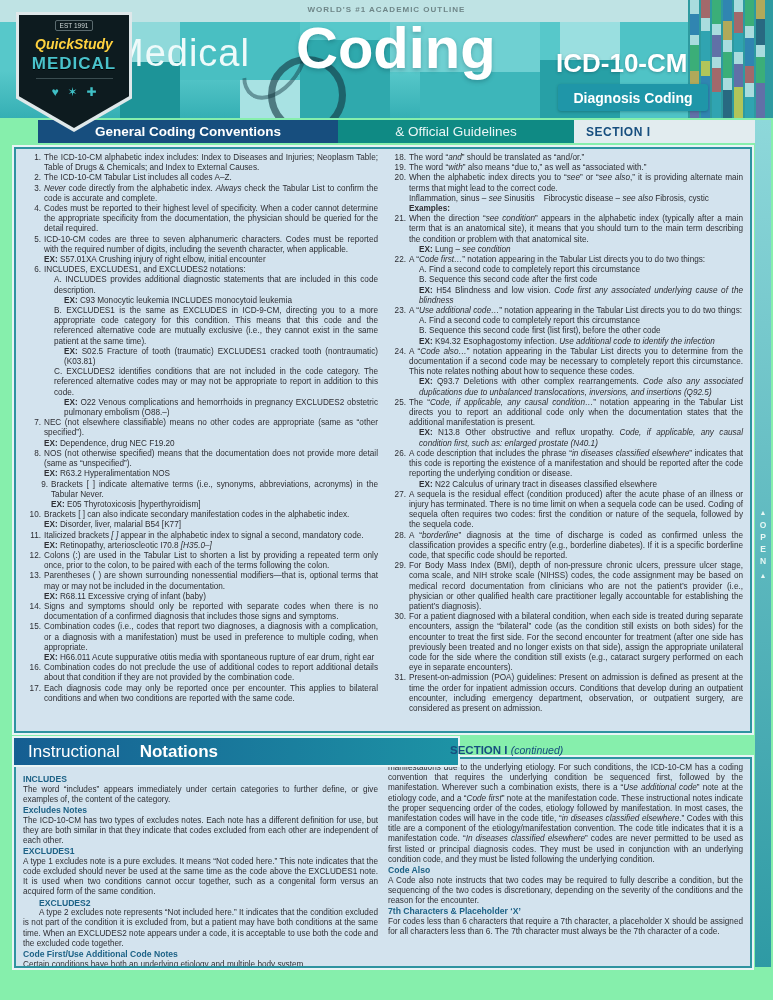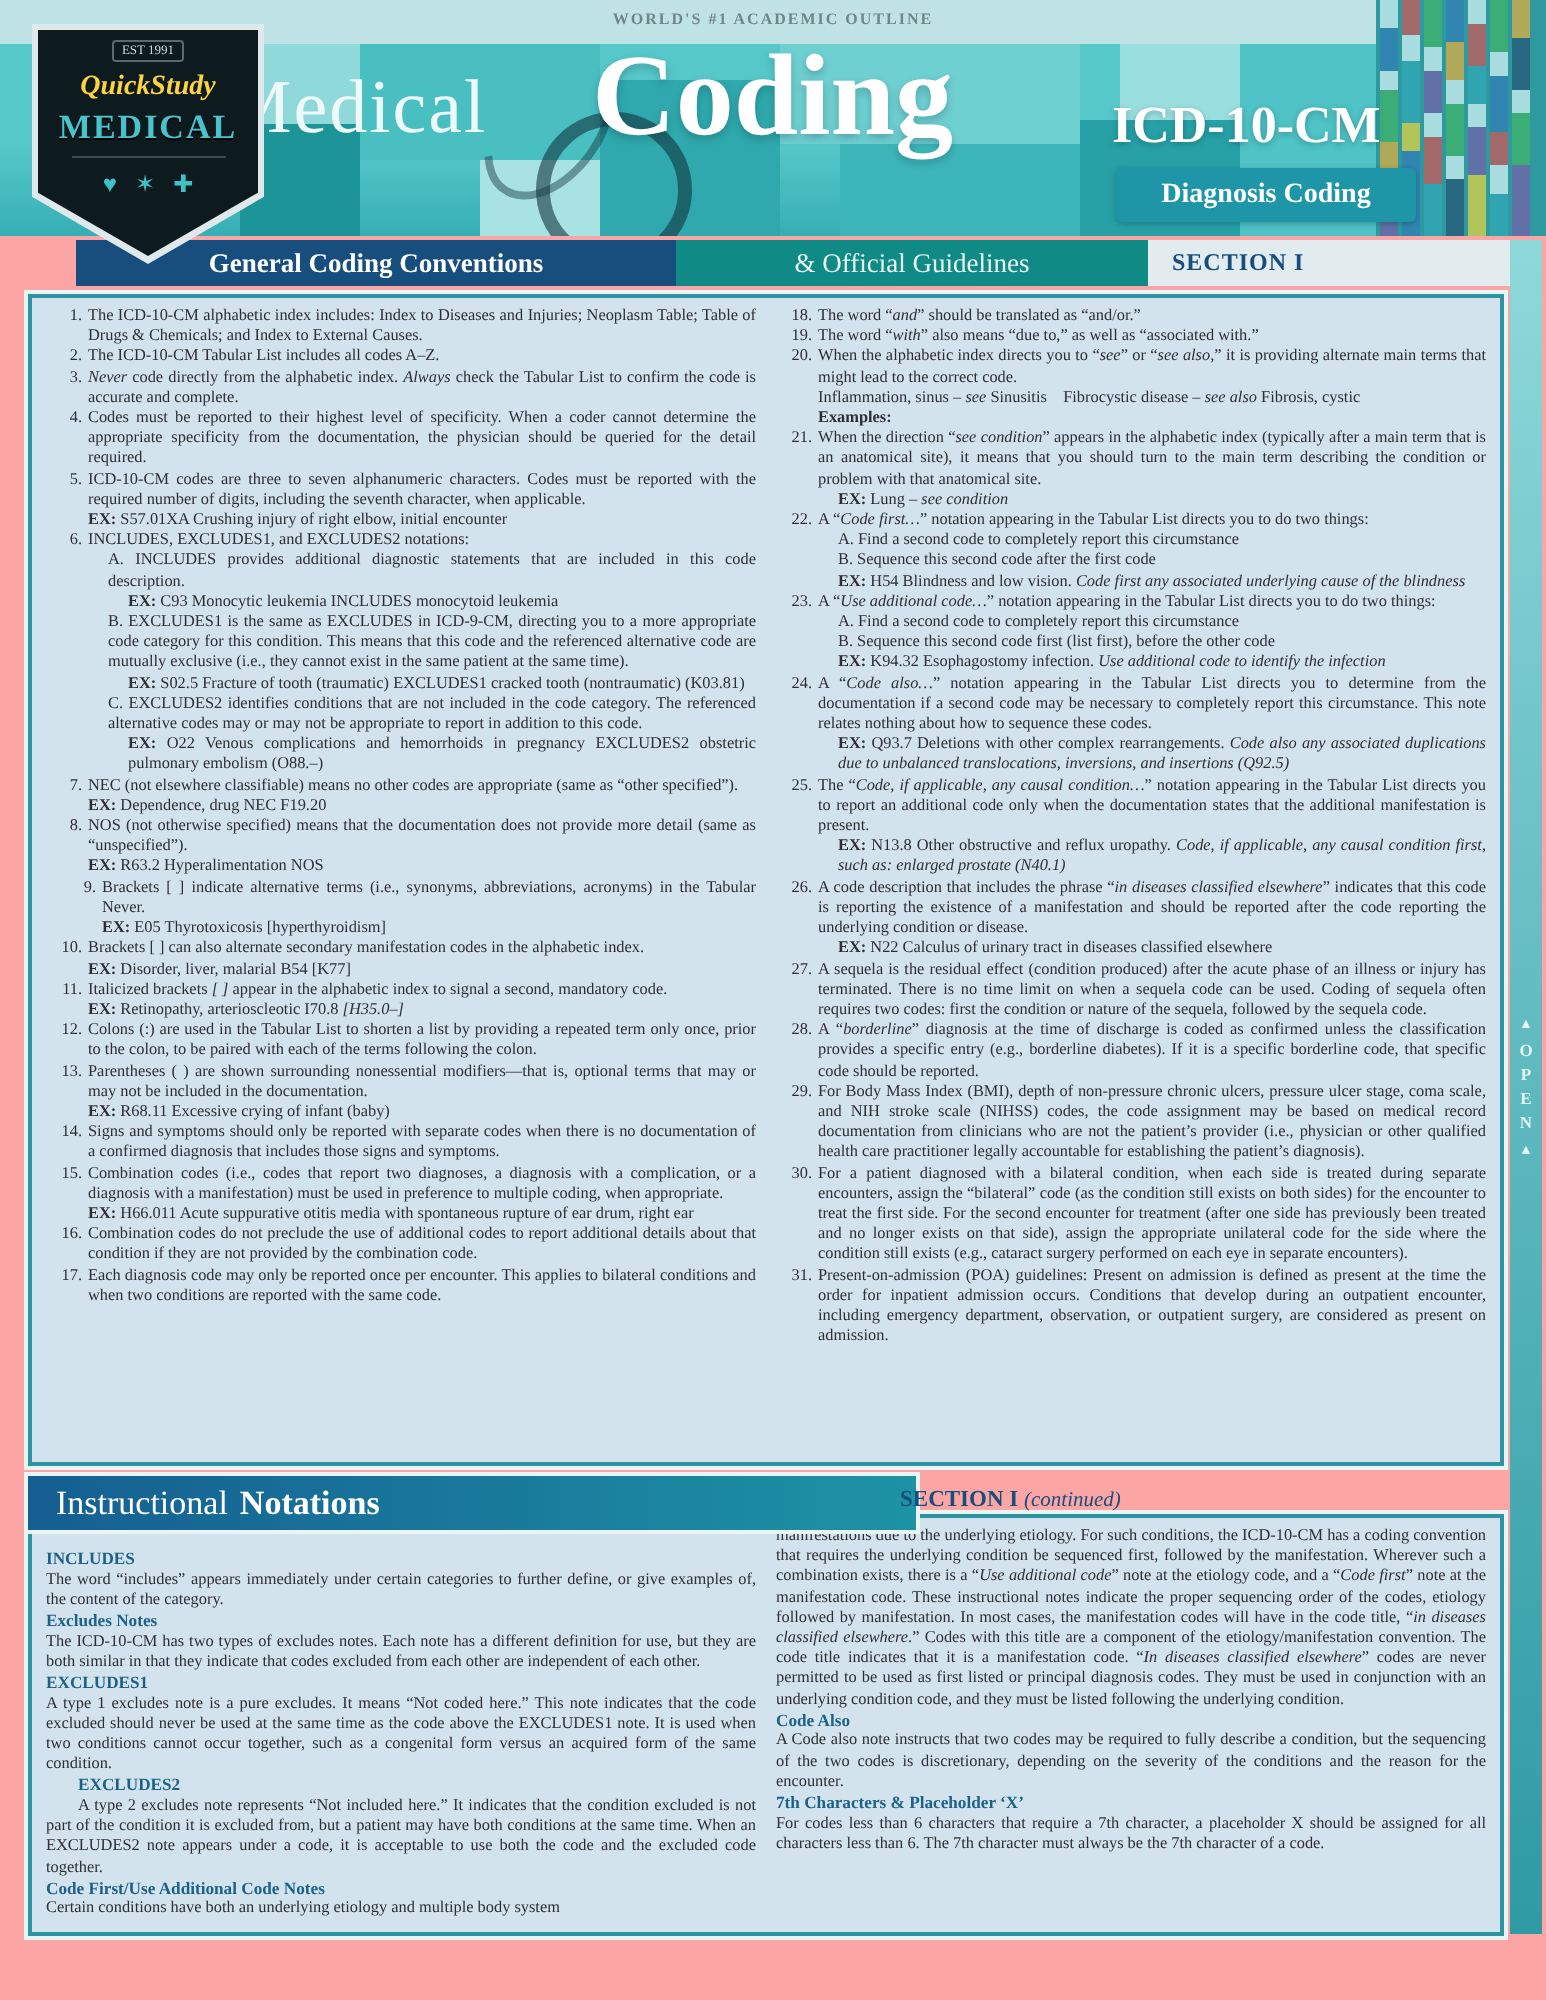--- a/index.html
+++ b/index.html
@@ -1,17 +1,17 @@
 <!DOCTYPE html>
 <html><head>
 <meta charset="utf-8">
 <style>
   html,body{margin:0;padding:0;}
-  .page{position:relative;width:773px;height:1000px;background:#fca5a5;overflow:hidden;
-        font-family:Liberation Serif, serif;color:#2e2e33;}
+  .page{position:relative;width:773px;height:1000px;background:#86efac;overflow:hidden;
+        font-family:Liberation Sans, sans-serif;color:#2e2e33;}
   
   .header{position:absolute;left:0;top:0;width:773px;height:118px;
           background:linear-gradient(180deg,#bfe3e4 0 22px,#57c8ca 22px 60%,#35afb4 100%);overflow:hidden;}
   .tile{position:absolute;}
   .t1{left:120px;top:22px;width:60px;height:40px;background:#8fd9da;}
   .t2{left:180px;top:22px;width:120px;height:58px;background:#49bfc2;}
   .t3{left:300px;top:40px;width:90px;height:78px;background:#2fa9ad;}
   .t4{left:390px;top:22px;width:150px;height:50px;background:#6fd0d2;}
   .t5{left:540px;top:60px;width:80px;height:58px;background:#27a0a6;}
   .t6{left:420px;top:72px;width:120px;height:46px;background:#3db6ba;}
@@ -83,21 +83,21 @@
   
   .p2-left{padding-top:11px;}
   .blk-h{color:#1d6286;font-weight:bold;font-size:8.6px;line-height:10.6px;text-align:left;}
   .blk-h.indent{padding-left:16px;}
   .blk-p.indent{text-indent:16px;}
   
   .banner2{position:absolute;left:14px;top:738px;width:444px;height:27px;z-index:5;
            background:linear-gradient(90deg,#155e92,#1d93a5);display:flex;align-items:center;
            padding-left:14px;box-sizing:border-box;box-shadow:0 0 0 2px #e9f4f5;}
   .b2-light{color:#fff;font-size:17px;font-weight:300;}
-  .b2-bold{color:#fff;font-size:17px;font-weight:bold;margin-left:6px;}
+  .b2-bold{color:#fff;font-size:17px;font-weight:bold;margin-left:20px;}
   .b2-label{position:absolute;left:450px;top:744px;font-size:11.5px;color:#174e7e;z-index:5;}
   .b2-label b{font-weight:bold;}
   .b2-label i{font-style:italic;font-size:10.5px;}
   
   .open-strip{position:absolute;left:755px;top:120px;width:16px;height:847px;
               background:linear-gradient(180deg,#8ed8da,#2e9aa4);display:flex;flex-direction:column;
               align-items:center;justify-content:center;color:#e6f7f4;}
   .open-chevron{font-size:7px;line-height:9px;}
   .open-text{writing-mode:vertical-rl;text-orientation:upright;font-size:8.5px;font-weight:bold;
              letter-spacing:2px;margin:3px 0;}
@@ -222,21 +222,21 @@
           <div class="item shift">
             <span class="num">9.</span>
             <div class="body">
               <div class="line">Brackets [ ] indicate alternative terms (i.e., synonyms, abbreviations, acronyms) in the Tabular Never.</div>
               <div class="line"><b>EX:</b> E05 Thyrotoxicosis [hyperthyroidism]</div>
             </div>
           </div>
           <div class="item">
             <span class="num">10.</span>
             <div class="body">
-              <div class="line">Brackets [ ] can also alternate secondary manifestation codes in the alphabetic index.</div>
+              <div class="line">Brackets [ ] can also indicate secondary manifestation codes in the alphabetic index.</div>
               <div class="line"><b>EX:</b> Disorder, liver, malarial B54 [K77]</div>
             </div>
           </div>
           <div class="item">
             <span class="num">11.</span>
             <div class="body">
               <div class="line">Italicized brackets <i>[ ]</i> appear in the alphabetic index to signal a second, mandatory code.</div>
               <div class="line"><b>EX:</b> Retinopathy, arterioscleotic I70.8 <i>[H35.0–]</i></div>
             </div>
           </div>

